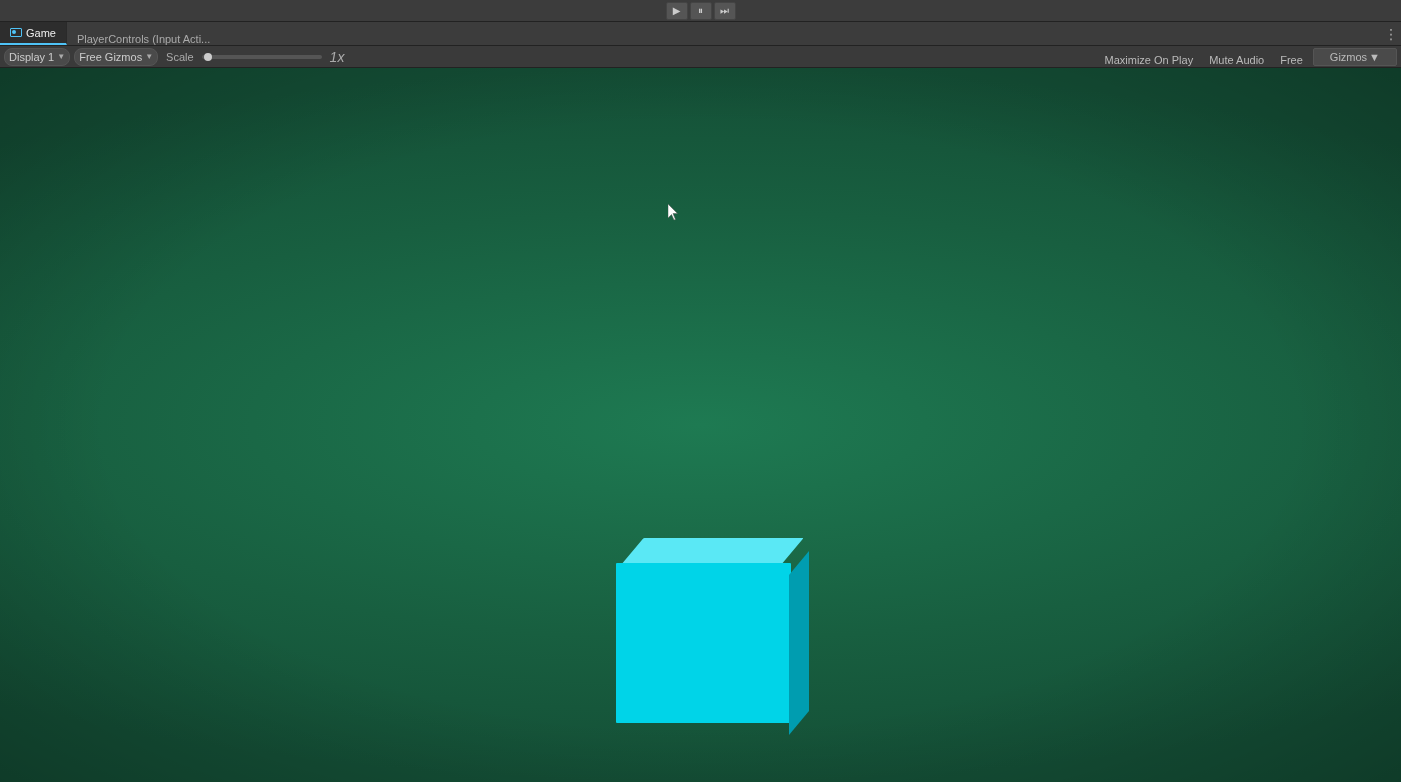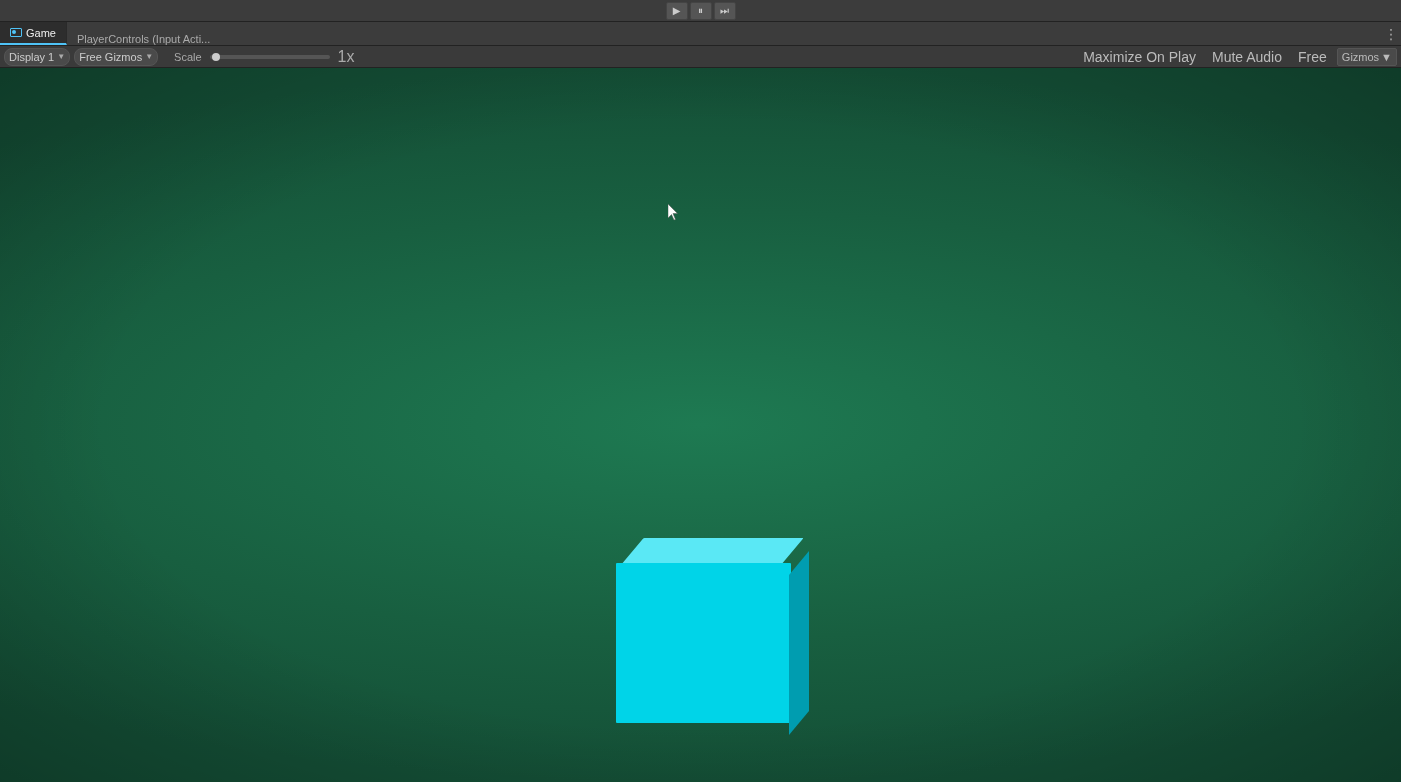--- a/index.html
+++ b/index.html
@@ -127,58 +127,59 @@
       gap: 3px;
       min-width: 60px;
     }
     .options-select .arrow {
       font-size: 8px;
       color: #aaa;
     }
     .scale-label {
       font-size: 11px;
       color: #aaa;
-      margin-left: 12px;
+      margin-left: 4px;
     }
     .scale-slider {
       width: 120px;
       height: 4px;
       background: #555;
       border-radius: 2px;
       position: relative;
       margin: 0 4px;
     }
     .scale-slider-thumb {
       width: 8px;
       height: 8px;
       background: #ccc;
       border-radius: 50%;
       position: absolute;
       top: -2px;
       left: 2px;
     }
     .scale-value {
-      font-size: 16px;
-      color: #aaa;
+      font-size: 14px;
+      color: #aaa;
+      font-style: italic;
     }
     .options-spacer { flex: 1; }
     .options-btn {
       height: 18px;
       padding: 0 6px;
       background: transparent;
       border: none;
       color: #bbb;
-      font-size: 14px;
-      cursor: pointer;
-      display: flex;
-      align-items: center;
+      font-size: 11px;
+      cursor: pointer;
+      display: flex;
+      align-items: flex-end;
     }
     .gizmos-btn {
       height: 18px;
-      padding: 0 4px;
+      padding: 0 16px;
       background: #4a4a4a;
       border: 1px solid #555;
       border-radius: 2px;
       color: #bbb;
       font-size: 11px;
       cursor: pointer;
       display: flex;
       align-items: center;
       gap: 2px;
     }

